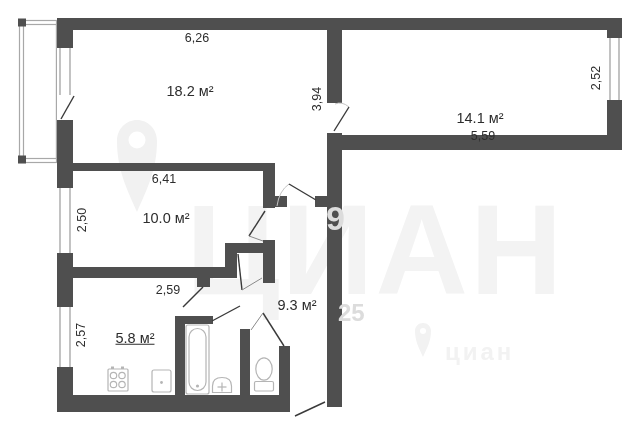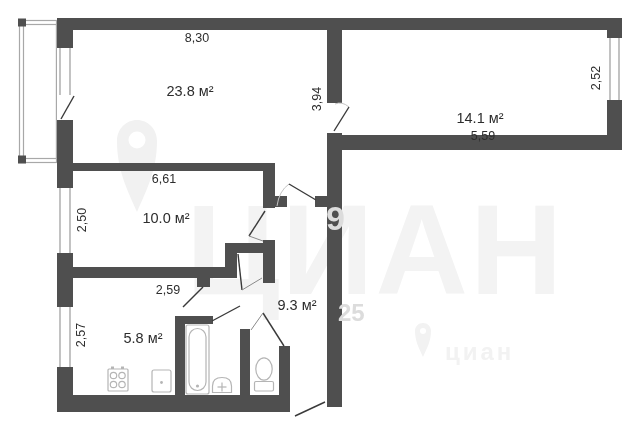--- a/index.html
+++ b/index.html
@@ -168,29 +168,29 @@
       </g>
     </g>
   </svg>
 
   <div class="layer wm-over">
     <div class="wm-frag f9">9</div>
     <div class="wm-frag f25">25</div>
   </div>
 
   <div class="layer labels">
-    <div class="lbl area" style="left:190px;top:91px;">23.8 м²</div>
+    <div class="lbl area" style="left:190px;top:91px;">18.2 м²</div>
     <div class="lbl area" style="left:480px;top:78px;margin-top:40px;">14.1 м²</div>
     <div class="lbl area" style="left:166px;top:218px;">10.0 м²</div>
-    <div class="lbl area" style="left:143px;top:338px;">5.8 м²</div>
+    <div class="lbl area" style="left:135px;top:338px;text-decoration:underline;">5.8 м²</div>
     <div class="lbl area" style="left:297px;top:305px;">9.3 м²</div>
 
-    <div class="lbl dim" style="left:197px;top:38px;">8,30</div>
+    <div class="lbl dim" style="left:197px;top:38px;">6,26</div>
     <div class="lbl dim v" style="left:317px;top:99px;">3,94</div>
     <div class="lbl dim v" style="left:596px;top:78px;">2,52</div>
     <div class="lbl dim" style="left:483px;top:136px;">5,59</div>
-    <div class="lbl dim" style="left:164px;top:179px;">6,61</div>
+    <div class="lbl dim" style="left:164px;top:179px;">6,41</div>
     <div class="lbl dim v" style="left:82px;top:220px;">2,50</div>
     <div class="lbl dim" style="left:132px;top:290px;margin-left:36px;">2,59</div>
     <div class="lbl dim v" style="left:81px;top:335px;">2,57</div>
   </div>
 
 </div>
 
 </body></html>

